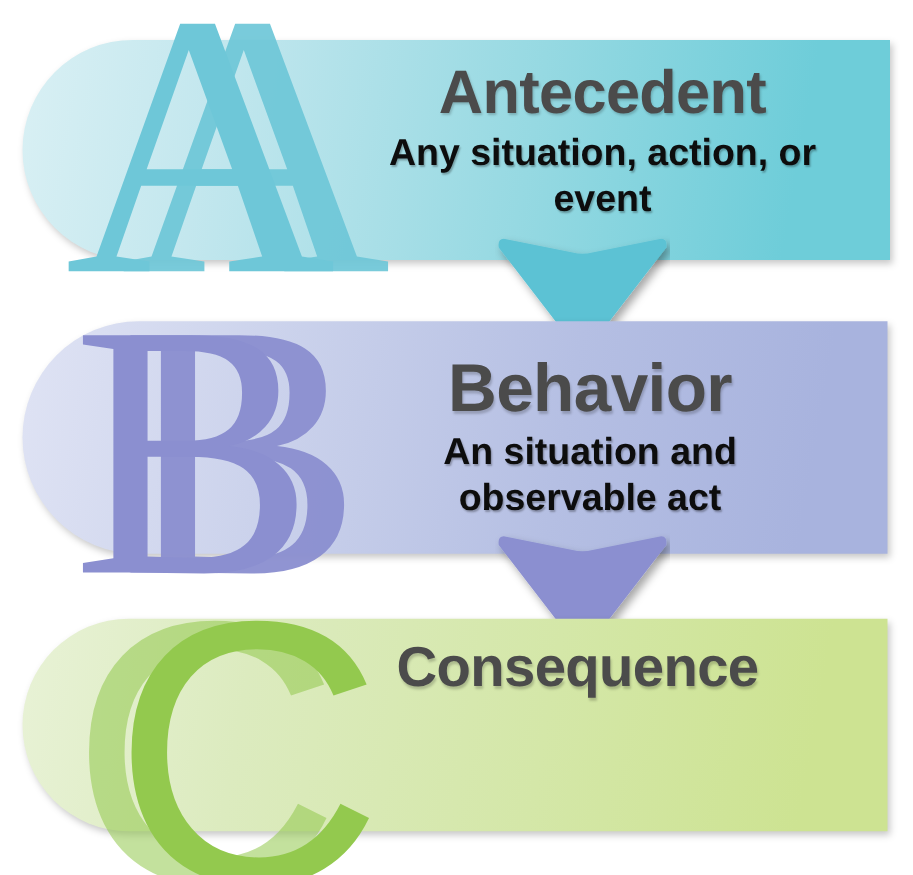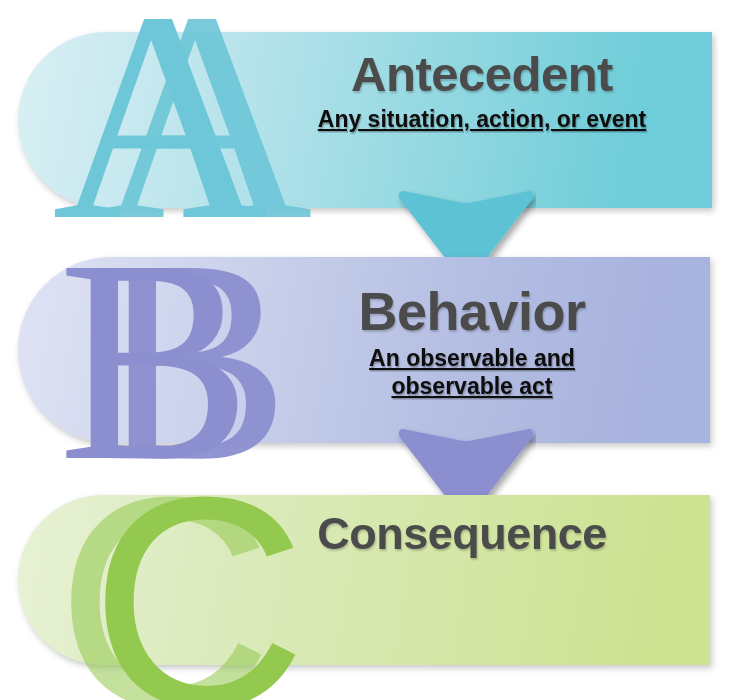--- a/index.html
+++ b/index.html
@@ -121,26 +121,25 @@
     margin: 0 0 4px 0;
     text-shadow: 1px 2px 2px rgba(0,0,0,0.20);
     line-height: 1.08;
   }
   .title-b { font-size: 54px; }
   .title-c { font-size: 45px; }
 
   .band-desc {
     font-family: "Liberation Sans", sans-serif;
     font-weight: bold;
-    font-size: 23px;
+    font-size: 30px;
     color: #0d0d0d;
     line-height: 1.22;
     margin: 0;
     text-shadow: 1px 1.5px 1.5px rgba(0,0,0,0.28);
-    text-decoration: underline;
   }
 
   
   .chevron {
     position: absolute;
     pointer-events: none;
   }
   .chev-1 { left: 396px; top: 188px; }
   .chev-2 { left: 396px; top: 426px; }
 </style>
@@ -168,21 +167,21 @@
     <path d="M 7 3 Q 2 3 3 10 L 63 88 Q 70 95 77 88 L 137 10 Q 138 3 133 3 L 78 14 Q 70 16 62 14 Z" fill="#5bc2d4" filter="url(#shA)"></path>
   </svg>
 
   <div class="band band-b"></div>
 
   <div class="big-letter letter-b-ghost">B</div>
   <div class="big-letter letter-b">B</div>
 
   <div class="band-text text-b">
     <div class="band-title title-b">Behavior</div>
-    <div class="band-desc">An observable and</div>
+    <div class="band-desc">An situation and</div>
     <div class="band-desc">observable act</div>
   </div>
 
   <svg class="chevron chev-2" width="140" height="96" viewBox="0 0 140 96">
     <defs>
       <filter id="shB" x="-40%" y="-40%" width="190%" height="190%">
         <feDropShadow dx="3" dy="4" stdDeviation="3.2" flood-color="#000000" flood-opacity="0.35"></feDropShadow>
       </filter>
     </defs>
     <path d="M 7 3 Q 2 3 3 10 L 63 88 Q 70 95 77 88 L 137 10 Q 138 3 133 3 L 78 14 Q 70 16 62 14 Z" fill="#8b8fd0" filter="url(#shB)"></path>

